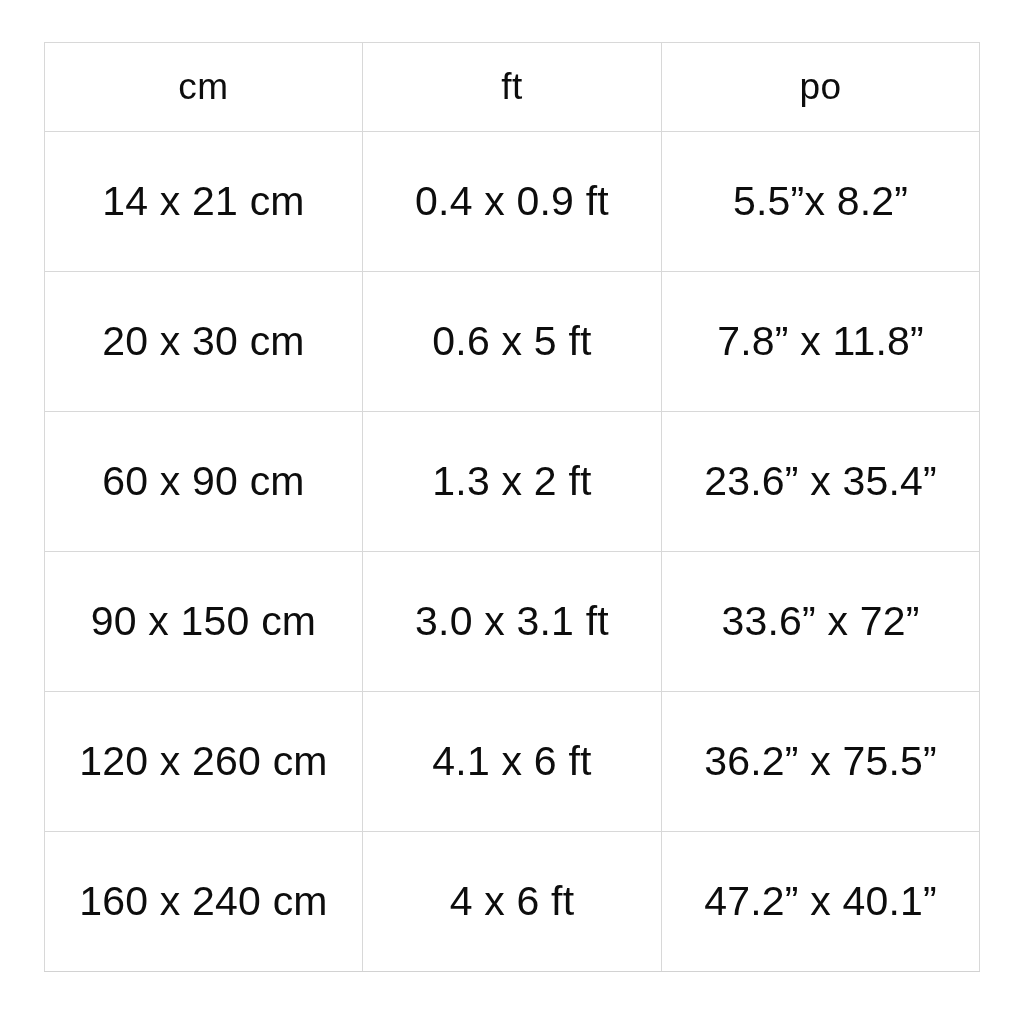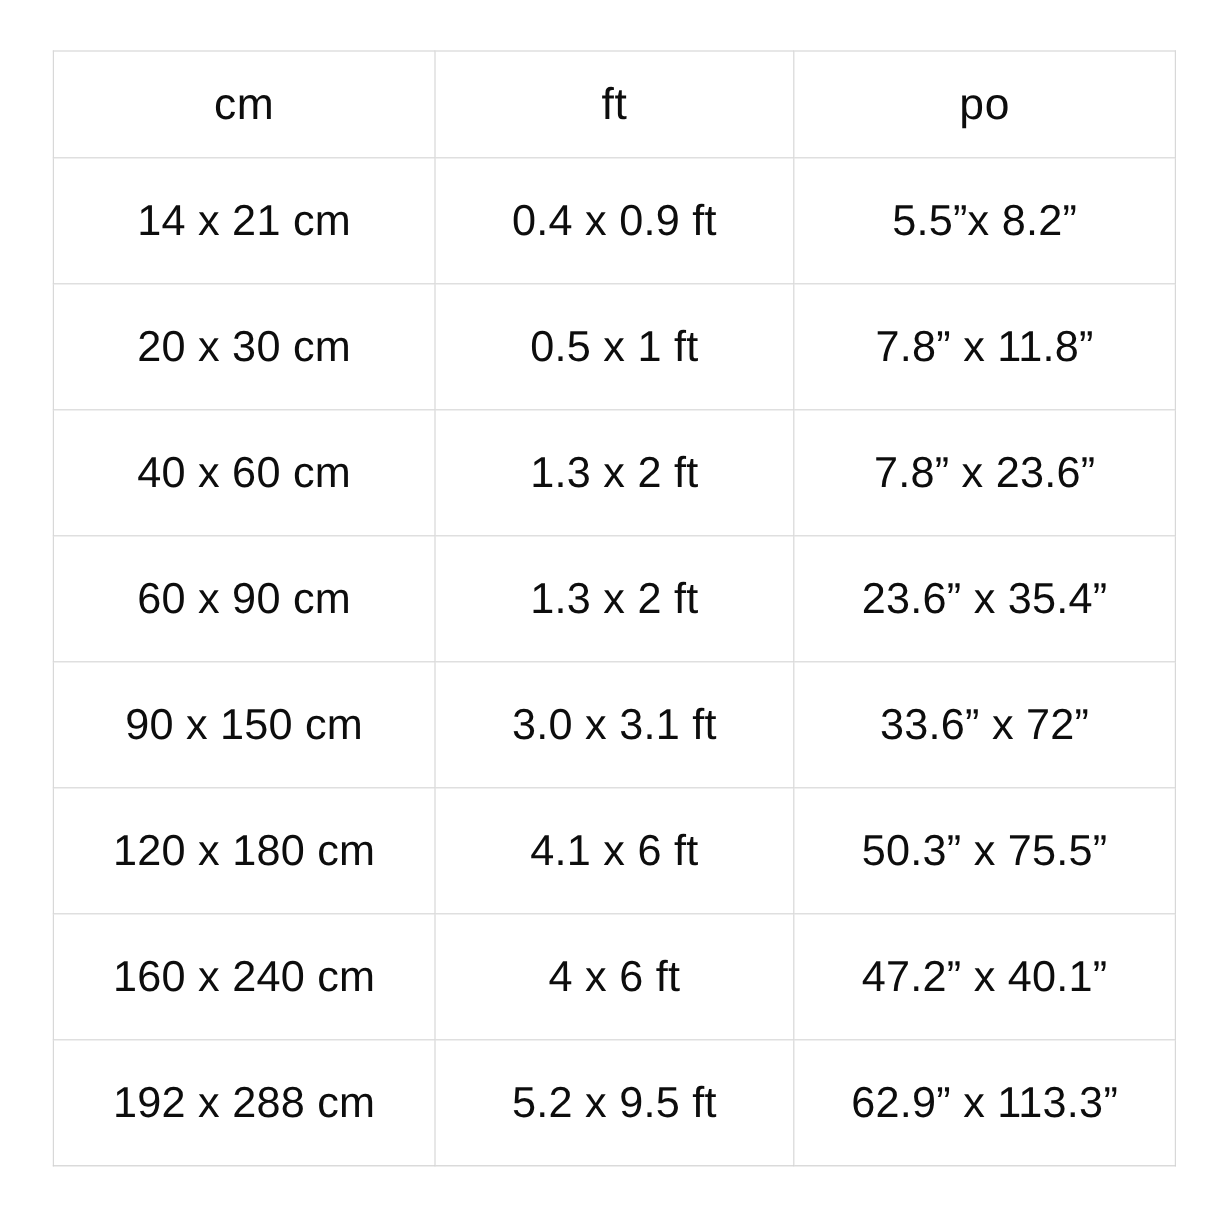--- a/index.html
+++ b/index.html
@@ -45,21 +45,21 @@
   
   table.size-table {
     border: 1px solid #d2d2d2;
   }
   table.size-table thead th {
     font-size: 37px;
     height: 88px;
     letter-spacing: 0.5px;
   }
   table.size-table tbody td {
-    font-size: 36px;
+    font-size: 41px;
     height: 85px;
     letter-spacing: 0.2px;
   }
   table.size-table tbody tr:last-child td {
     border-bottom: 1px solid #d2d2d2;
   }
 </style>
 </head>
 <body>
 
@@ -78,48 +78,38 @@
       </tr>
     </thead>
     <tbody>
       <tr>
         <td>14 x 21 cm</td>
         <td>0.4 x 0.9 ft</td>
         <td>5.5”x 8.2”</td>
       </tr>
       <tr>
         <td>20 x 30 cm</td>
-        <td>0.5 x 1 ft</td>
+        <td>0.6 x 5 ft</td>
         <td>7.8” x 11.8”</td>
-      </tr>
-      <tr>
-        <td>40 x 60 cm</td>
-        <td>1.3 x 2 ft</td>
-        <td>7.8” x 23.6”</td>
       </tr>
       <tr>
         <td>60 x 90 cm</td>
         <td>1.3 x 2 ft</td>
         <td>23.6” x 35.4”</td>
       </tr>
       <tr>
         <td>90 x 150 cm</td>
         <td>3.0 x 3.1 ft</td>
         <td>33.6” x 72”</td>
       </tr>
       <tr>
-        <td>120 x 180 cm</td>
+        <td>120 x 260 cm</td>
         <td>4.1 x 6 ft</td>
-        <td>50.3” x 75.5”</td>
+        <td>36.2” x 75.5”</td>
       </tr>
       <tr>
         <td>160 x 240 cm</td>
         <td>4 x 6 ft</td>
         <td>47.2” x 40.1”</td>
       </tr>
-      <tr>
-        <td>192 x 288 cm</td>
-        <td>5.2 x 9.5 ft</td>
-        <td>62.9” x 113.3”</td>
-      </tr>
     </tbody>
   </table>
 </div>
 
 </body></html>

